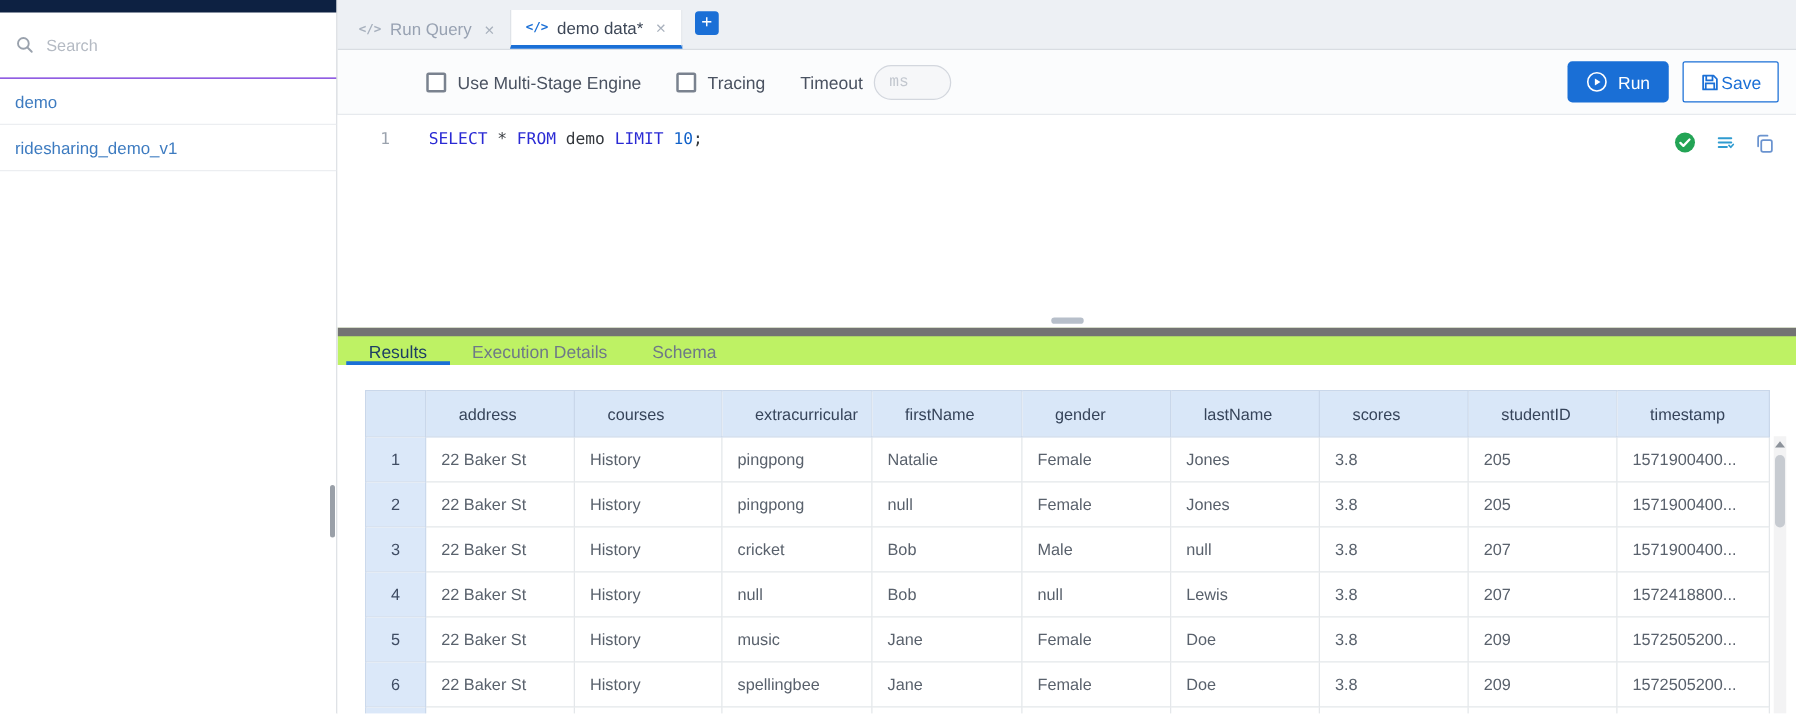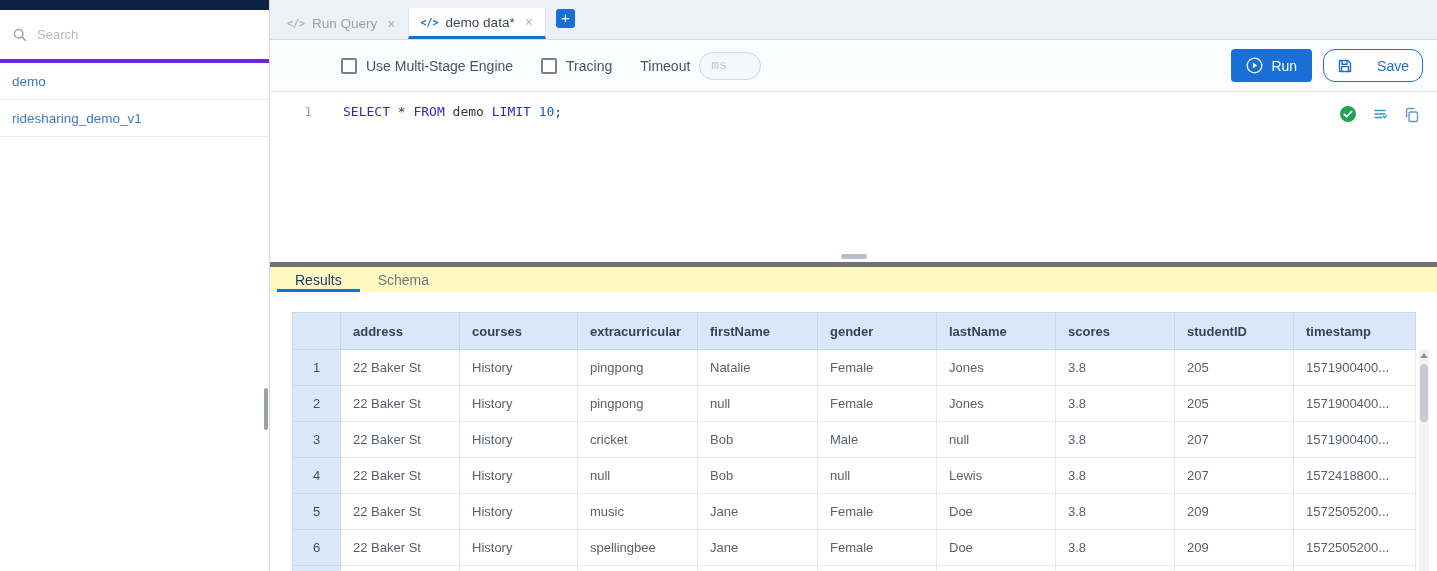--- a/index.html
+++ b/index.html
@@ -6,21 +6,21 @@
   html, body { background: #fff; }
   body { font-family: "Liberation Sans", sans-serif; }
   .app { position: relative; width: 1437px; height: 571px; display: flex; overflow: hidden; background: #fff; }
 
   
   .sidebar { width: 270px; flex: 0 0 270px; border-right: 1px solid #d5d9de; position: relative; background: #fff; }
   .sb-top { height: 10px; background: #0d2142; }
   .sb-header { height: 38px; border-bottom: 1px solid #e3e6ea; display: flex; align-items: center; justify-content: space-between; padding: 0 12px; }
   .sb-title { font-size: 14px; color: #16253f; }
   .refresh-btn { cursor: pointer; display: flex; align-items: center; }
-  .sb-search { height: 53px; border-bottom: 4px solid #6d28d9; display: flex; align-items: center; padding: 0 12px; gap: 9px; }
+  .sb-search { height: 53px; border-bottom: 1px solid #6d28d9; display: flex; align-items: center; padding: 0 12px; gap: 9px; }
   .sb-search input { border: none; outline: none; flex: 1; font-size: 13px; font-family: "Liberation Sans", sans-serif; color: #333; background: transparent; }
   .sb-search input::placeholder { color: #b4bac3; }
   .ds-item { height: 37px; border-bottom: 1px solid #eceef1; display: flex; align-items: center; padding-left: 12px; color: #3d7bc0; font-size: 13.5px; cursor: pointer; }
   .sb-thumb { position: absolute; right: 1px; top: 388px; width: 4px; height: 42px; background: #9aa0a8; border-radius: 2px; }
 
   
   .main { flex: 1; display: flex; flex-direction: column; min-width: 0; }
 
   
   .tabbar { height: 40px; background: #edf0f4; border-bottom: 1px solid #d9dde2; display: flex; align-items: flex-end; padding-left: 5px; }
@@ -36,42 +36,42 @@
   
   .toolbar { height: 52px; background: #fbfcfd; border-bottom: 1px solid #e7eaee; display: flex; align-items: center; padding: 0 14px 0 71px; font-size: 14px; color: #4a5261; justify-content: flex-end; }
   .chk-group { display: flex; align-items: center; gap: 9px; cursor: pointer; }
   .chk { width: 16px; height: 16px; border: 2px solid #7a828f; border-radius: 2px; background: #fff; flex: 0 0 auto; }
   .chk-group + .chk-group { margin-left: 28px; }
   .timeout-group { display: flex; align-items: center; gap: 9px; margin-left: 28px; }
   .timeout-input { width: 62px; height: 28px; border: 1px solid #d3d7de; border-radius: 14px; background: #f6f7f9; padding: 0 11px; font-size: 13px; color: #333; outline: none; font-family: Liberation Mono, monospace; }
   .timeout-input::placeholder { color: #c2c7cf; }
   .tb-spacer { flex: 1; }
   .btn-run { height: 33px; background: #1a6fd6; color: #fff; border: none; border-radius: 4px; padding: 14px 15px; font-size: 14px; display: flex; align-items: center; gap: 8px; cursor: pointer; font-family: "Liberation Sans", sans-serif; }
-  .btn-save { height: 33px; background: #fff; color: #1a6fd6; border: 1px solid #1a6fd6; border-radius: 12px; padding: 0 13px; font-size: 14px; display: flex; align-items: center; gap: 24px; margin-left: 11px; cursor: pointer; font-family: "Liberation Sans", sans-serif; }
+  .btn-save { height: 33px; background: #fff; color: #1a6fd6; border: 1px solid #1a6fd6; border-radius: 2px; padding: 0 13px; font-size: 14px; display: flex; align-items: center; gap: 1px; margin-left: 11px; cursor: pointer; font-family: "Liberation Sans", sans-serif; }
 
   
   .editor { height: 170px; position: relative; background: #fff; }
   .gutter { position: absolute; left: 0; top: 12px; width: 60px; text-align: right; padding-right: 18px; color: #9aa2ad; font-family: "DejaVu Sans Mono", monospace; font-size: 13px; }
   .code-line { position: absolute; left: 73px; top: 12px; font-family: "DejaVu Sans Mono", monospace; font-size: 13px; white-space: pre; color: #34383d; cursor: text; }
   .tok-keyword { color: #2a2ad4; }
   .tok-number { color: #1262c9; }
   .tok-plain { color: #34383d; }
   .editor-icons { position: absolute; right: 17px; top: 13px; display: flex; gap: 15px; align-items: center; }
   .editor-icons > span { display: flex; cursor: pointer; }
   .resize-handle { position: absolute; bottom: 3px; left: 50%; transform: translateX(-50%); width: 26px; height: 5px; background: #b7bfca; border-radius: 3px; cursor: row-resize; }
 
   
-  .results-tabs { height: 30px; background: #fef9c3; border-top: 5px solid #737373; display: flex; padding-left: 7px; font-size: 14px; flex: 0 0 auto; }
+  .results-tabs { height: 30px; background: #bef264; border-top: 7px solid #737373; display: flex; padding-left: 7px; font-size: 14px; flex: 0 0 auto; }
   .rtab { padding: 0 18px; display: flex; align-items: center; color: #6e7987; cursor: pointer; }
   .rtab.active { color: #1e3f63; font-weight: 500; box-shadow: inset 0 -3px 0 #1a6fd6; }
 
   
   .results-area { flex: 1; position: relative; padding: 20px 0 0 22px; overflow: hidden; background: #fff; }
   table.results { border-collapse: collapse; table-layout: fixed; width: 1123px; }
-  table.results th { background: #d9e7f8; height: 37px; font-weight: 700; color: #36445a; text-align: left; padding: 0 12px; border: 1px solid #c9d7ea; font-size: 13px; white-space: nowrap; overflow: hidden; }
+  table.results th { background: #d9e7f8; height: 37px; font-weight: 400; color: #36445a; text-align: left; padding: 0 26px; border: 1px solid #c9d7ea; font-size: 13px; white-space: nowrap; overflow: hidden; }
   table.results td { height: 36px; border: 1px solid #e4e7ea; color: #59616c; padding: 0 12px; font-size: 13px; white-space: nowrap; overflow: hidden; background: #fff; }
   table.results td.rownum { background: #dbe8f9; text-align: center; color: #3f4c63; border-color: #cbd9ec; padding: 0 4px; }
   .vscroll { position: absolute; right: 8px; top: 57px; bottom: 0; width: 10px; background: #f3f3f4; cursor: pointer; }
   .vs-arrow { height: 13px; display: flex; align-items: center; justify-content: center; }
   .vs-arrow .tri { width: 0; height: 0; border-left: 4px solid transparent; border-right: 4px solid transparent; border-bottom: 5px solid #8d939b; }
   .vs-thumb { position: absolute; top: 15px; left: 1px; width: 8px; height: 58px; background: #c7cbd1; border-radius: 4px; }
 </style>
 </head>
 <body>
 
@@ -167,20 +167,21 @@
             <rect x="6" y="6" width="8.5" height="9.5" rx="1.5" fill="none" stroke="#6a93cf" stroke-width="1.4"></rect>
             <path d="M3.5 11 V4.3 a1.8 1.8 0 0 1 1.8 -1.8 H11" fill="none" stroke="#6a93cf" stroke-width="1.4" stroke-linecap="round"></path>
           </svg>
         </span>
       </div>
       <div class="resize-handle"></div>
     </div>
 
     <div class="results-tabs">
       <div class="rtab active">Results</div>
+      <div class="rtab">Execution Details</div>
       <div class="rtab">Schema</div>
     </div>
 
     <div class="results-area">
       <table class="results" id="results-table">
         <colgroup>
             <col style="width: 48px;">
             <col style="width: 119px;">
             <col style="width: 118px;">
             <col style="width: 120px;">

